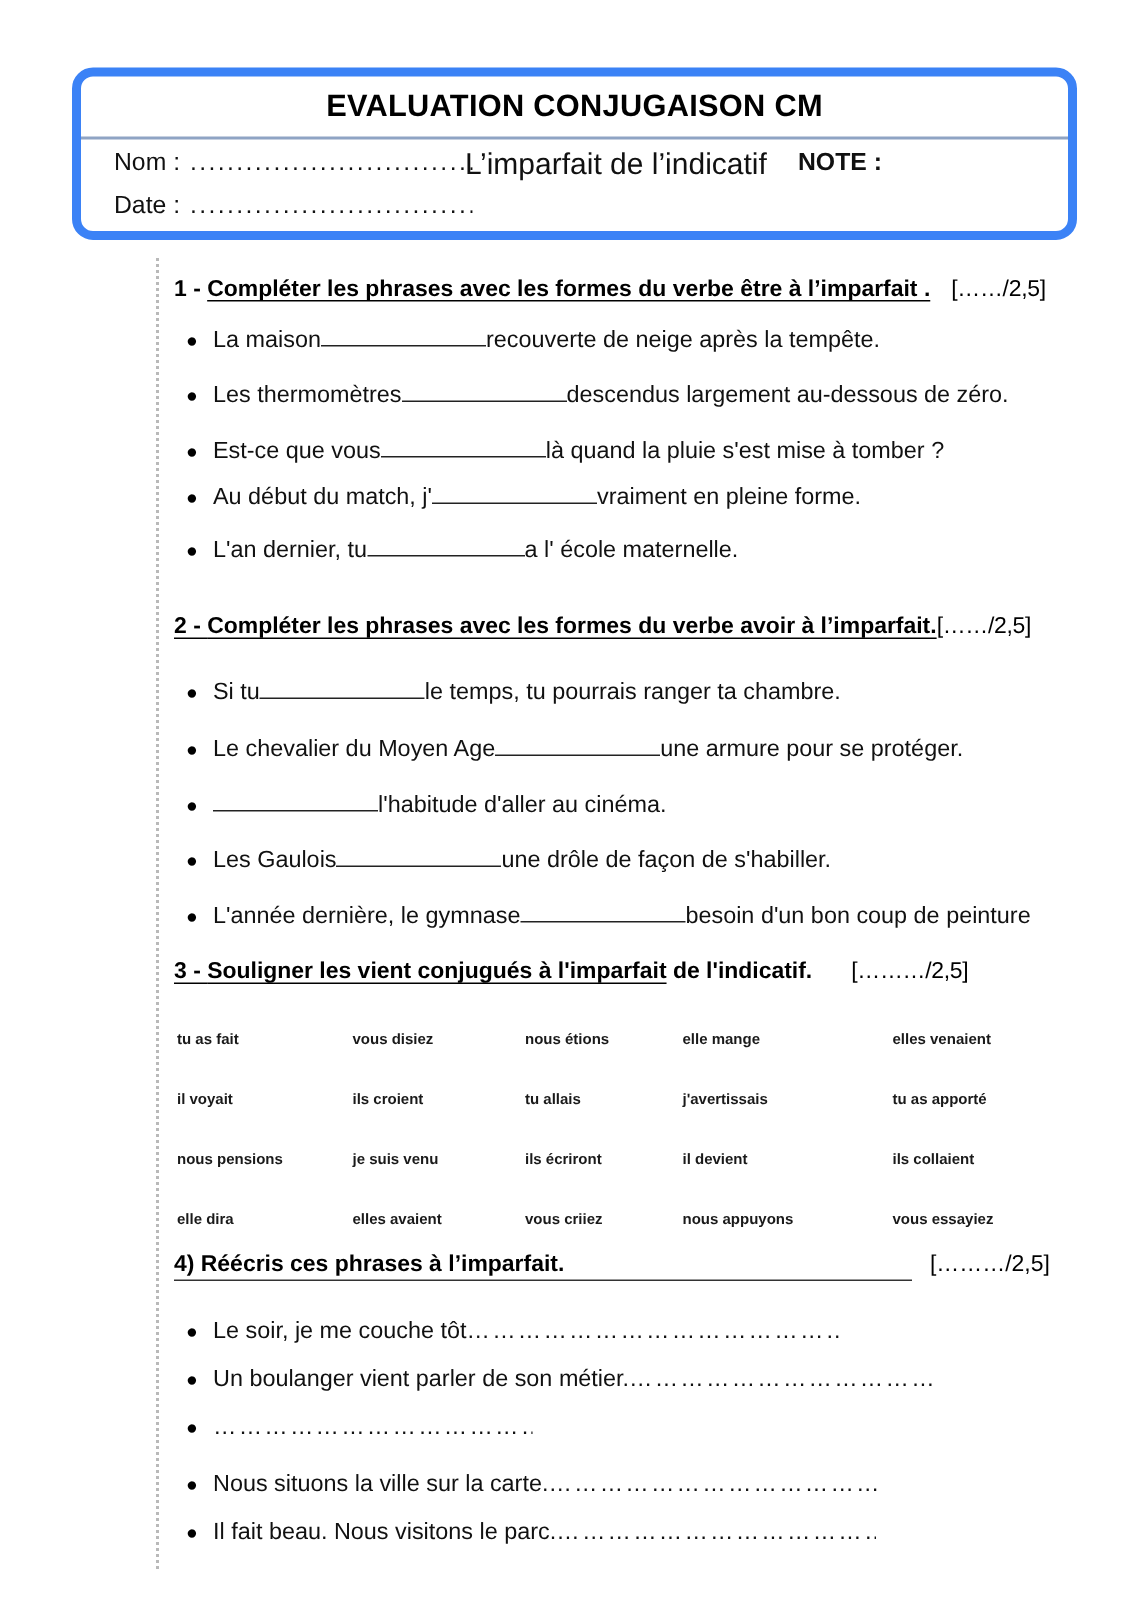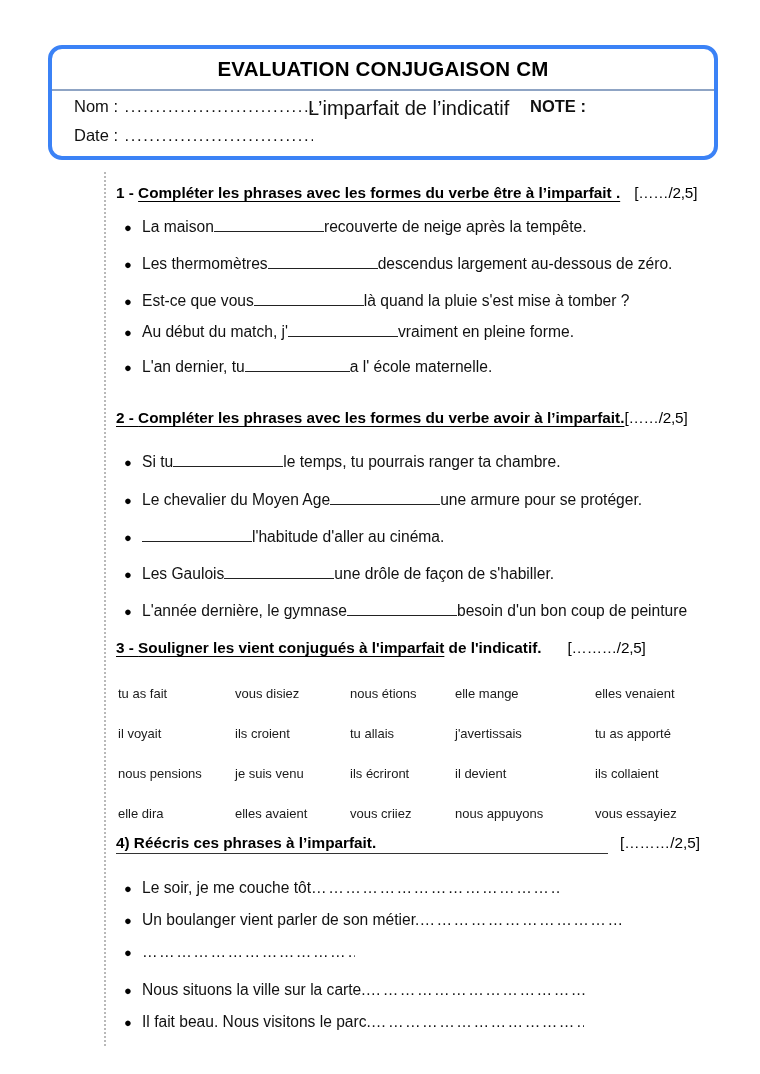--- a/index.html
+++ b/index.html
@@ -17,21 +17,21 @@
     overflow: hidden;
   }
 
   
   .header-box {
     position: absolute;
     left: 48px;
     top: 45px;
     width: 670px;
     height: 115px;
-    border: 4px solid #3b82f6;
+    border: 6px solid #3b82f6;
     border-radius: 14px;
     background: #ffffff;
   }
   .header-title-row {
     height: 42px;
     border-bottom: 2px solid #8fa4c4;
     display: flex;
     align-items: center;
     justify-content: center;
   }
@@ -146,23 +146,24 @@
     left: 118px;
     top: 673px;
     width: 600px;
   }
   .verb-row {
     display: flex;
     height: 40px;
     align-items: center;
   }
   .verb-cell {
-    font-size: 13px;
+    font-size: 10px;
     white-space: nowrap;
     color: #1a1a1a;
+    font-weight: bold;
   }
   .verb-cell:nth-child(1) { width: 117px; }
   .verb-cell:nth-child(2) { width: 115px; }
   .verb-cell:nth-child(3) { width: 105px; }
   .verb-cell:nth-child(4) { width: 140px; }
   .verb-cell:nth-child(5) { width: 120px; }
 </style>
 </head>
 <body>
 

